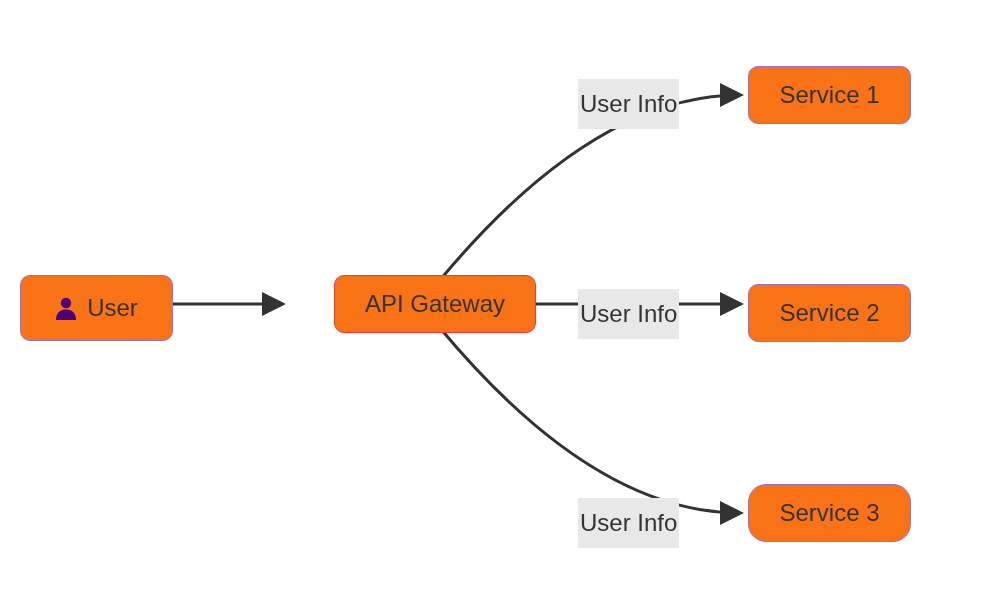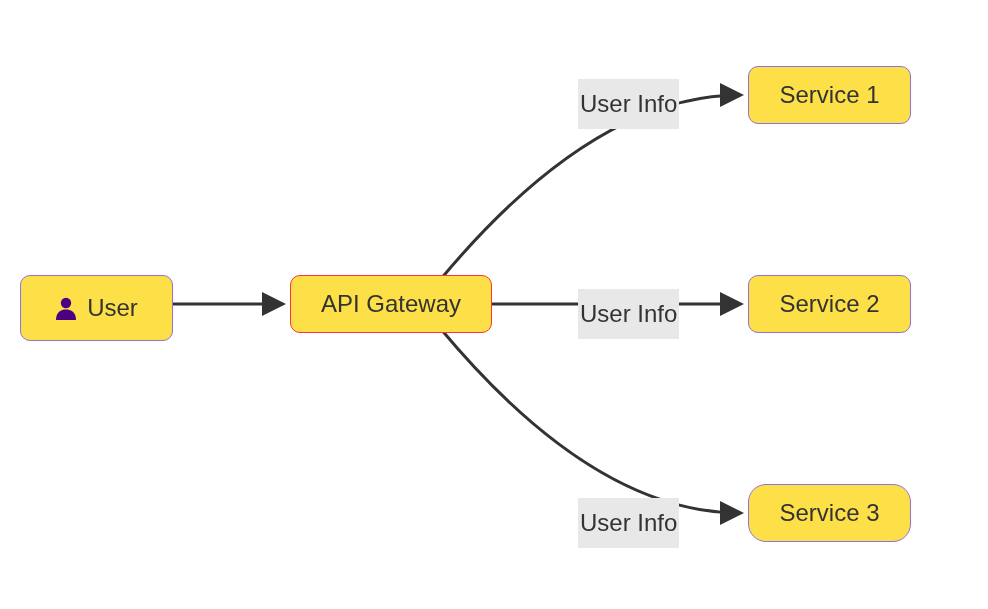--- a/index.html
+++ b/index.html
@@ -21,32 +21,33 @@
     left: 0;
     top: 0;
     width: 988px;
     height: 609px;
     pointer-events: none;
   }
   .node {
     position: absolute;
     box-sizing: border-box;
     border-radius: 10px;
-    background: #fde047;
+    background: #f97316;
     border: 1.5px solid #9370DB;
     display: flex;
     align-items: center;
     justify-content: center;
     font-size: 24px;
     color: #333333;
     padding: 0 14px;
   }
   .node.gateway {
     border-color: #ff3333;
     border-width: 1.5px;
+    margin-left: 44px;
   }
   .node .icon {
     margin-right: 10px;
     display: inline-flex;
     align-items: center;
   }
   .edge-label {
     position: absolute;
     background: #e8e8e8;
     color: #333333;
@@ -94,21 +95,21 @@
   </div>
 
   <div class="node gateway" style="left:290px; top:275px; width:202px; height:58px;">
     <span>API Gateway</span>
   </div>
 
   <div class="node" style="left:748px; top:66px; width:163px; height:58px;">
     <span>Service 1</span>
   </div>
 
-  <div class="node" style="left:748px; top:275px; width:163px; height:58px;">
+  <div class="node" style="left:748px; top:284px; width:163px; height:58px;">
     <span>Service 2</span>
   </div>
 
   <div class="node" style="left:748px; top:484px; width:163px; height:58px;border-radius:18px;">
     <span>Service 3</span>
   </div>
 
 </div>
 
 </body></html>

